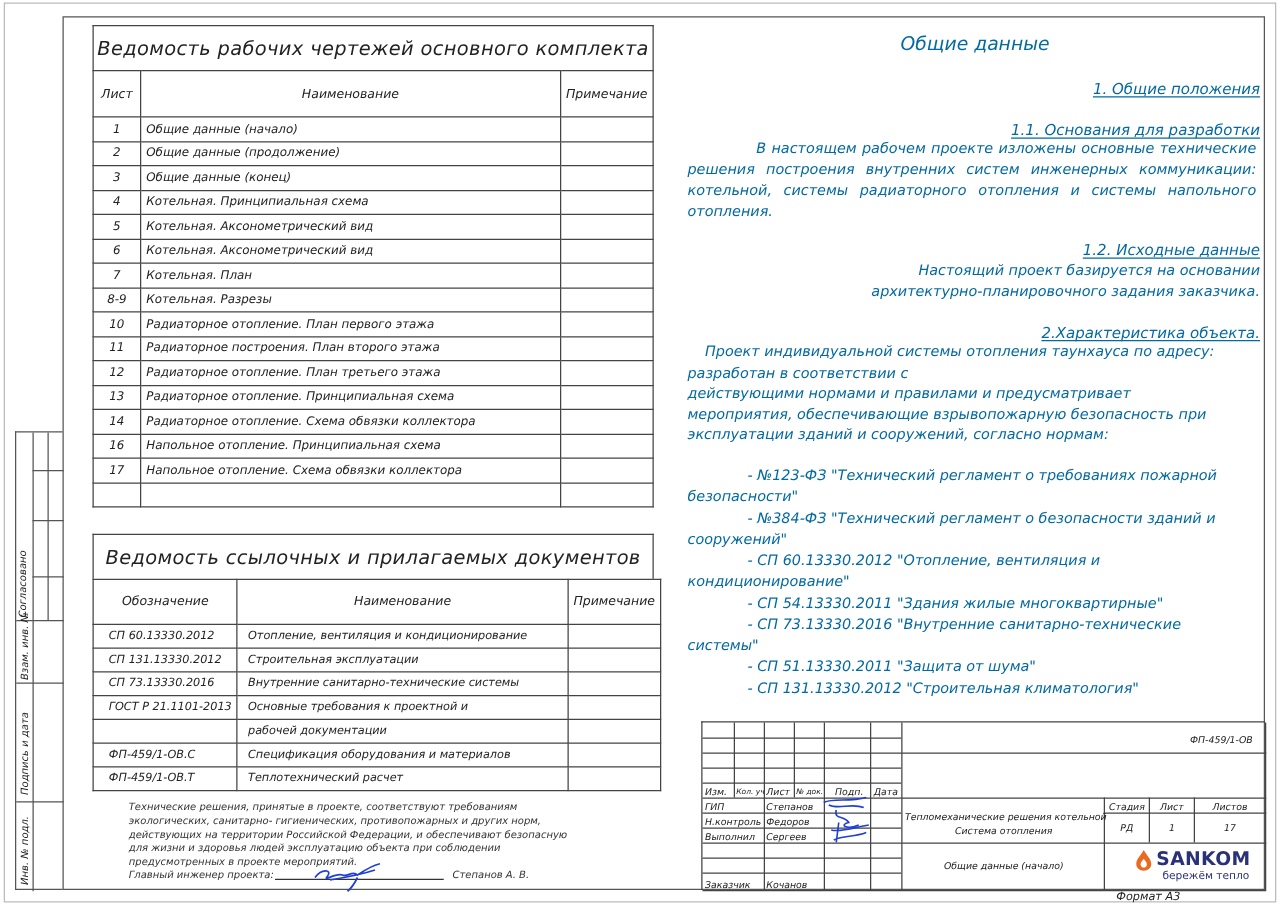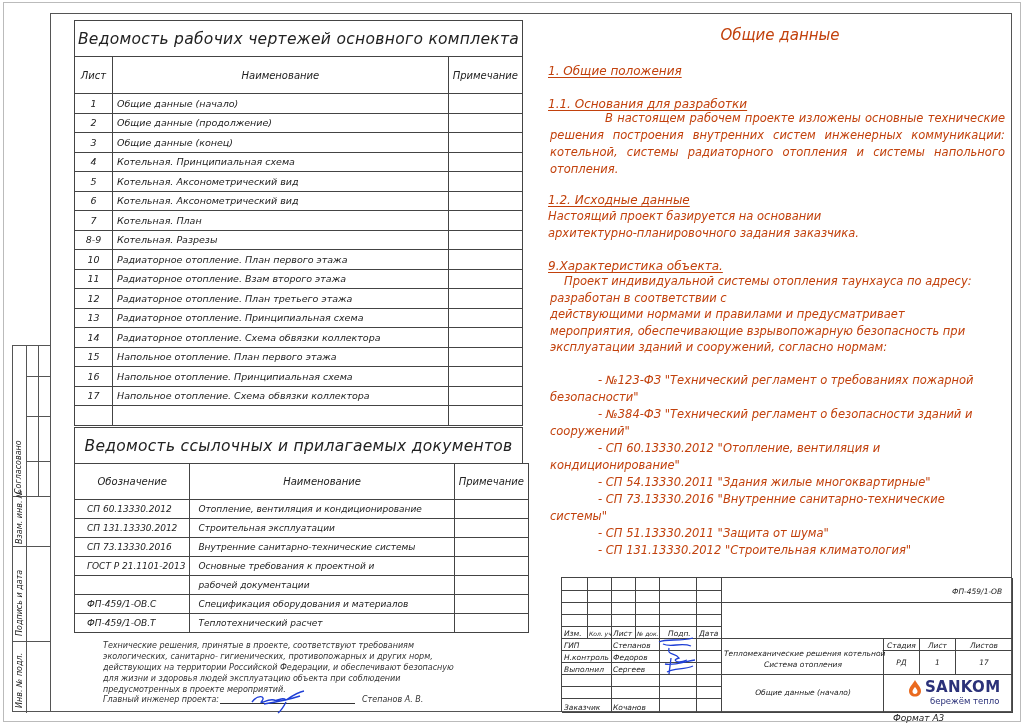--- a/index.html
+++ b/index.html
@@ -28,23 +28,23 @@
   .t2 { left: 74px; top: 463px; width: 455px; }
   .t2 th { height: 36px; font-size: 10px; }
   .t2 td { height: 19px; font-size: 9px; }
   .t2 .c1 { width: 110px; }
   .t2 .c3 { width: 72px; }
 
   .note { position: absolute; left: 103px; top: 640px; width: 360px; font-size: 8px; font-style: italic; line-height: 11px; color: #333; }
   .sign-line { position: absolute; left: 220px; top: 703px; width: 135px; height: 1px; background: #333; }
 
   
-  .rtext { position: absolute; font-style: italic; color: #c2410c; }
+  .rtext { position: absolute; font-style: italic; color: #0369a1; }
   .h-main { left: 560px; width: 440px; top: 26px; font-size: 15px; text-align: center; }
-  .h-sec { font-size: 12px; text-align: left; left: 548px; width: 460px; }
+  .h-sec { font-size: 12px; text-align: right; left: 548px; width: 460px; }
   .h-sec span { text-decoration: underline; text-underline-offset: 2px; }
   .para { font-size: 11.5px; line-height: 17px; left: 550px; width: 455px; }
   .just { text-align: justify; text-align-last: left; }
 
   
   .tb { position: absolute; left: 561px; top: 577px; width: 451px; height: 135px; border-top: 1px solid #444; border-left: 1px solid #444; }
   .tb .hl { position: absolute; height: 1px; background: #444; }
   .tb .vl { position: absolute; width: 1px; background: #444; }
   .tbt { position: absolute; font-style: italic; font-size: 7.5px; color: #222; white-space: nowrap; }
   .sig { position: absolute; }
@@ -122,41 +122,36 @@
       <td>Котельная. Разрезы</td>
       <td class="c3"></td>
       </tr>
       <tr>
         <td class="c1">10</td>
       <td>Радиаторное отопление. План первого этажа</td>
       <td class="c3"></td>
       </tr>
       <tr>
         <td class="c1">11</td>
-      <td>Радиаторное отопление. Взам второго этажа</td>
+      <td>Радиаторное построения. План второго этажа</td>
       <td class="c3"></td>
       </tr>
       <tr>
         <td class="c1">12</td>
       <td>Радиаторное отопление. План третьего этажа</td>
       <td class="c3"></td>
       </tr>
       <tr>
         <td class="c1">13</td>
       <td>Радиаторное отопление. Принципиальная схема</td>
       <td class="c3"></td>
       </tr>
       <tr>
         <td class="c1">14</td>
       <td>Радиаторное отопление. Схема обвязки коллектора</td>
-      <td class="c3"></td>
-      </tr>
-      <tr>
-        <td class="c1">15</td>
-      <td>Напольное отопление. План первого этажа</td>
       <td class="c3"></td>
       </tr>
       <tr>
         <td class="c1">16</td>
       <td>Напольное отопление. Принципиальная схема</td>
       <td class="c3"></td>
       </tr>
       <tr>
         <td class="c1">17</td>
       <td>Напольное отопление. Схема обвязки коллектора</td>
@@ -228,21 +223,21 @@
 
 <div class="rtext h-main">Общие данные</div>
 <div class="rtext h-sec" style="top:64px;"><span>1. Общие положения</span></div>
 <div class="rtext h-sec" style="top:97px;"><span>1.1. Основания для разработки</span></div>
 <div class="rtext para just" style="top:110px;text-indent:55px;">В настоящем рабочем проекте изложены основные технические решения построения внутренних систем инженерных коммуникации: котельной, системы радиаторного отопления и системы напольного отопления.</div>
 
 <div class="rtext h-sec" style="top:193px;"><span>1.2. Исходные данные</span></div>
 <div class="rtext h-sec" style="top:209px;font-size:11.5px;">Настоящий проект базируется на основании</div>
 <div class="rtext h-sec" style="top:226px;font-size:11.5px;">архитектурно-планировочного задания заказчика.</div>
 
-<div class="rtext h-sec" style="top:259px;"><span>9.Характеристика объекта.</span></div>
+<div class="rtext h-sec" style="top:259px;"><span>2.Характеристика объекта.</span></div>
 <div class="rtext para" style="top:273px;padding-left:14px;">Проект индивидуальной системы отопления таунхауса по адресу:</div>
 <div class="rtext para" style="top:290px;">разработан в соответствии с</div>
 <div class="rtext para" style="top:306px;">действующими нормами и правилами и предусматривает</div>
 <div class="rtext para" style="top:323px;">мероприятия, обеспечивающие взрывопожарную безопасность при</div>
 <div class="rtext para" style="top:339px;">эксплуатации зданий и сооружений, согласно нормам:</div>
 
 <div id="norms" class="rtext para" style="top:372px;">
     <div style="padding-left: 48px;">- №123-ФЗ "Технический регламент о требованиях пожарной</div>
     <div>безопасности"</div>
     <div style="padding-left: 48px;">- №384-ФЗ "Технический регламент о безопасности зданий и</div>

